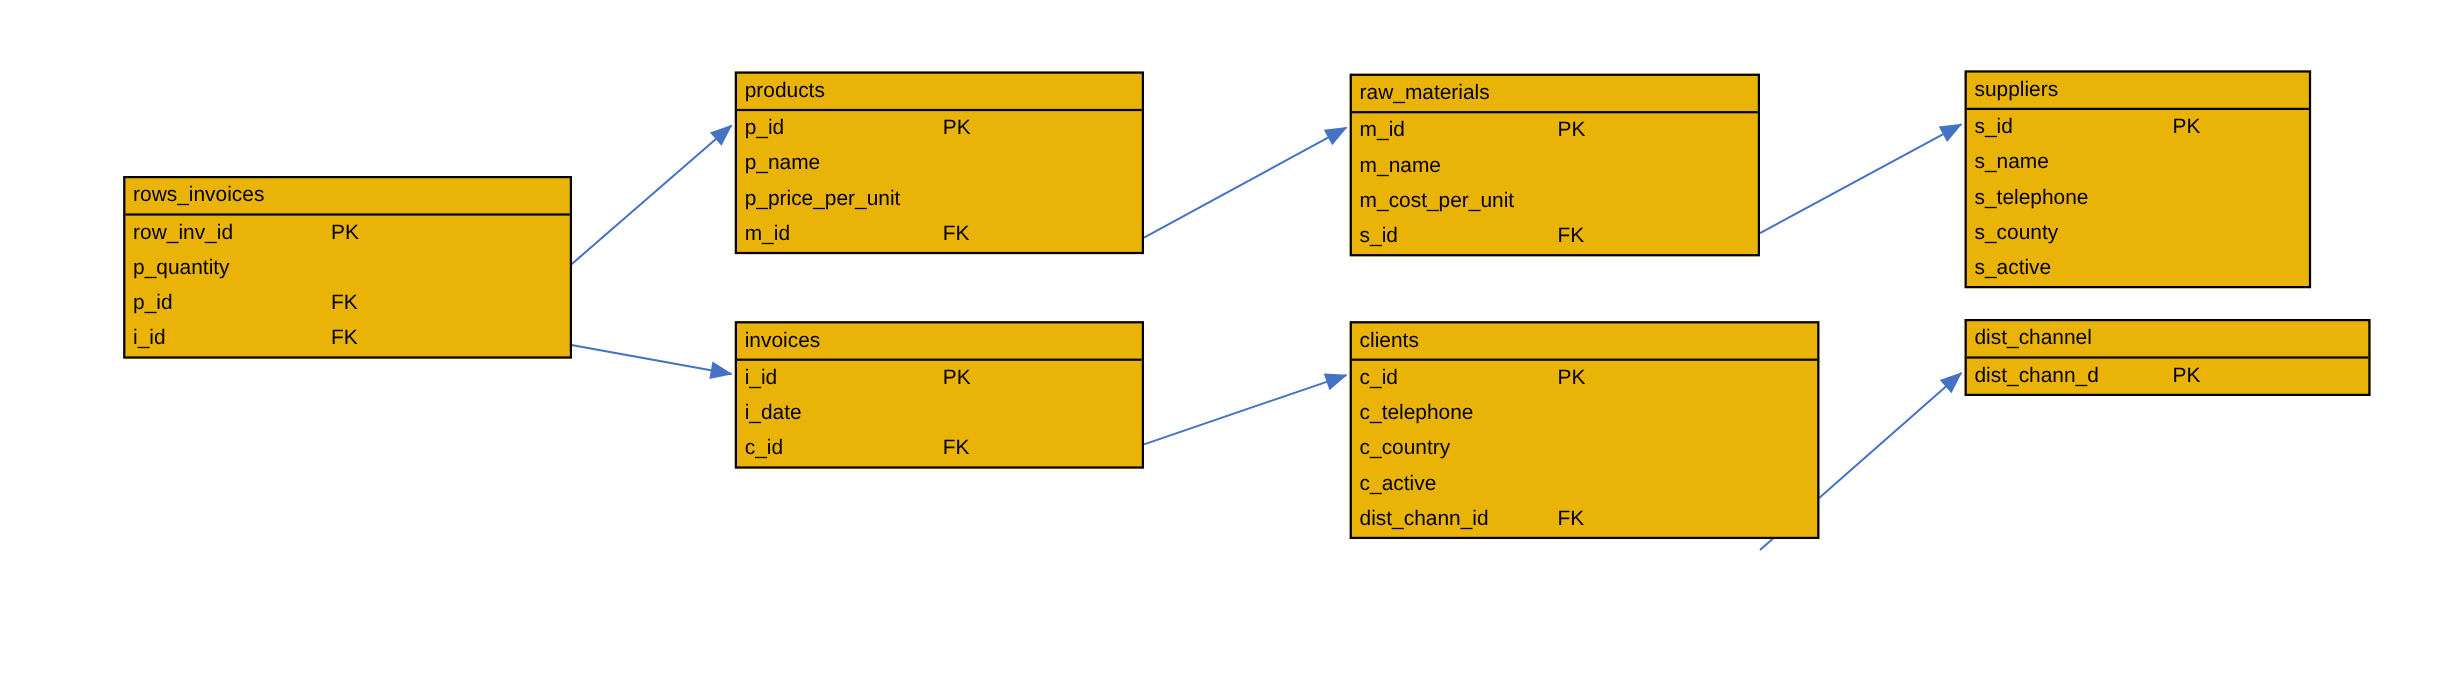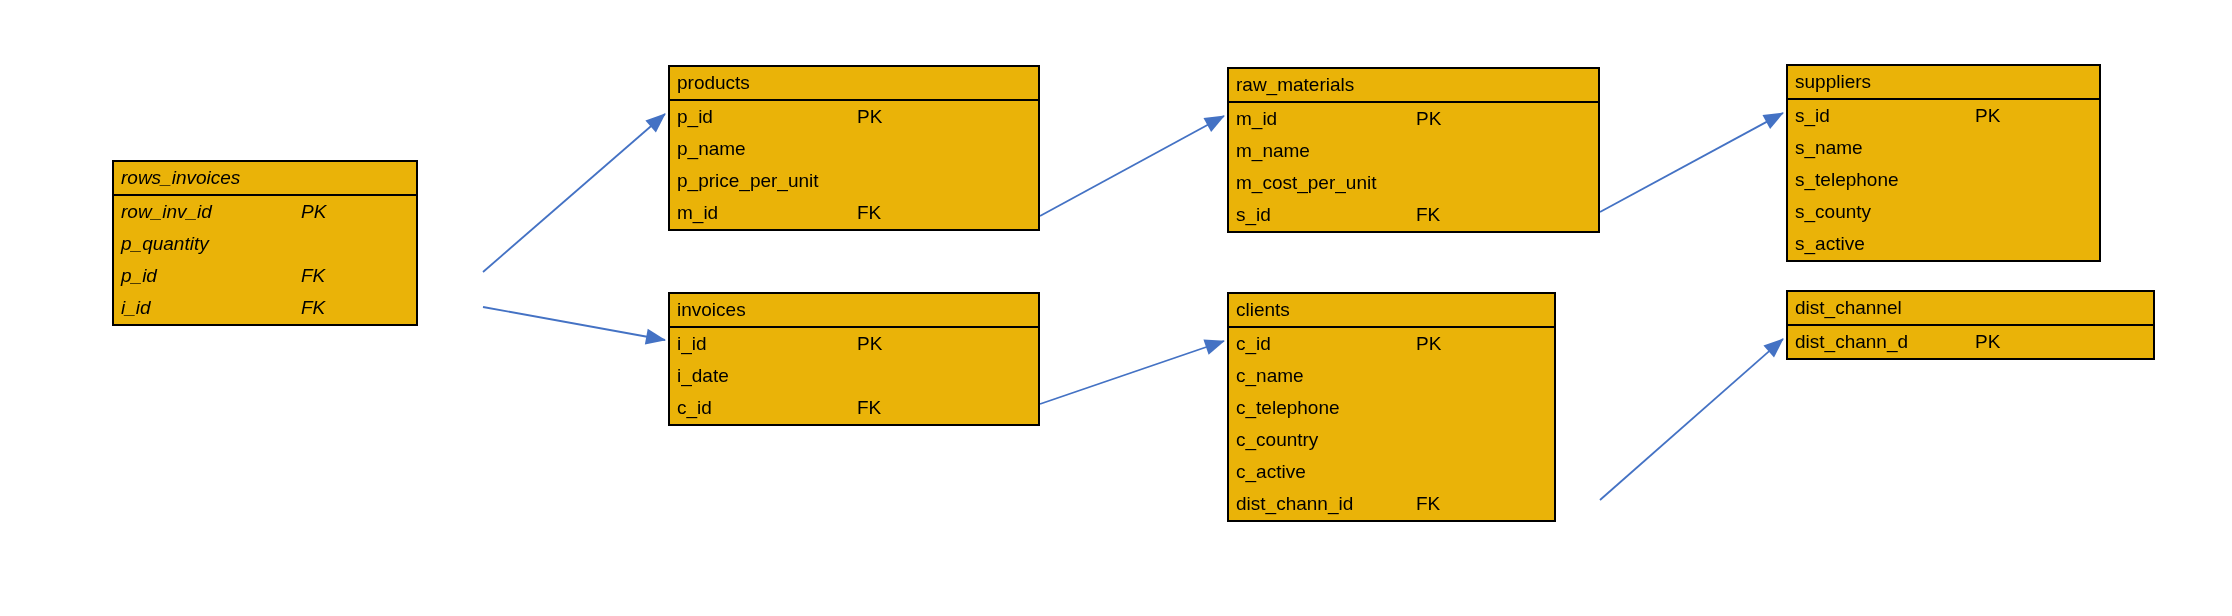--- a/index.html
+++ b/index.html
@@ -39,25 +39,25 @@
     left: 187px;
     top: 0;
   }
   #arrow-layer {
     position: absolute;
     left: 0; top: 0;
     width: 2232px; height: 616px;
     pointer-events: none;
   }
   
-  #e-rows_invoices { left: 112px;  top: 160px; width: 306px; font-style: italic; }
+  #e-rows_invoices { left: 112px;  top: 160px; width: 408px; }
   #e-products      { left: 668px;  top: 65px;  width: 372px; }
   #e-invoices      { left: 668px;  top: 292px; width: 372px; }
   #e-raw_materials { left: 1227px; top: 67px;  width: 373px; }
-  #e-clients       { left: 1227px; top: 292px; width: 329px; }
+  #e-clients       { left: 1227px; top: 292px; width: 427px; }
   #e-suppliers     { left: 1786px; top: 64px;  width: 315px; }
   #e-dist_channel  { left: 1786px; top: 290px; width: 369px; }
 </style>
 </head>
 <body>
 
 <div id="canvas">
 
   <svg id="arrow-layer" viewBox="0 0 2232 616" xmlns="http://www.w3.org/2000/svg">
     <defs>
@@ -149,24 +149,20 @@
     </div>
   </div>
 
   <div class="entity" id="e-clients">
     <div class="entity-header">clients</div>
     <div class="entity-row">
       <span class="col-name">c_id</span>
       <span class="key-label">PK</span>
     </div>
     <div class="entity-row">
-      <span class="col-name">c_name</span>
-      <span class="key-label"></span>
-    </div>
-    <div class="entity-row">
       <span class="col-name">c_telephone</span>
       <span class="key-label"></span>
     </div>
     <div class="entity-row">
       <span class="col-name">c_country</span>
       <span class="key-label"></span>
     </div>
     <div class="entity-row">
       <span class="col-name">c_active</span>
       <span class="key-label"></span>

